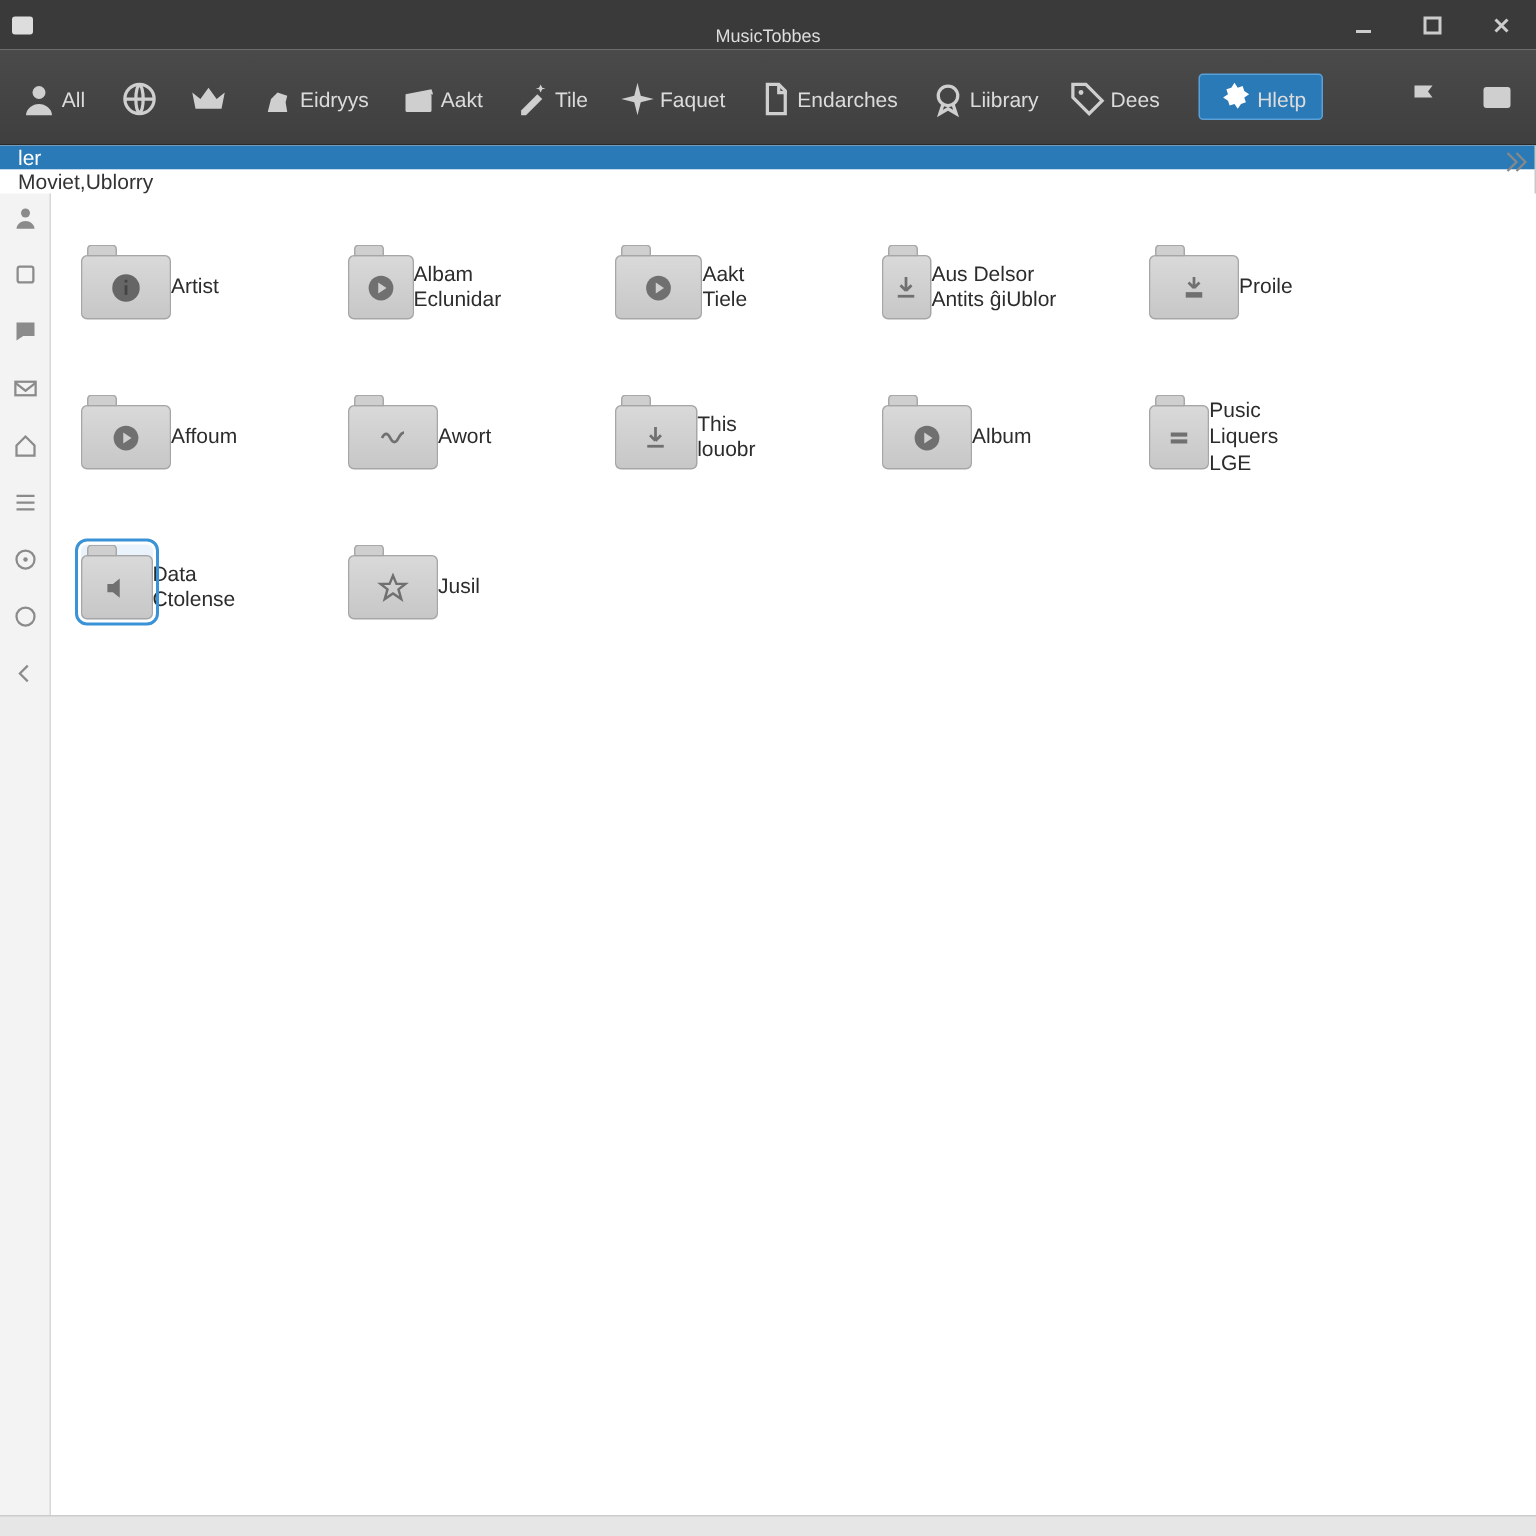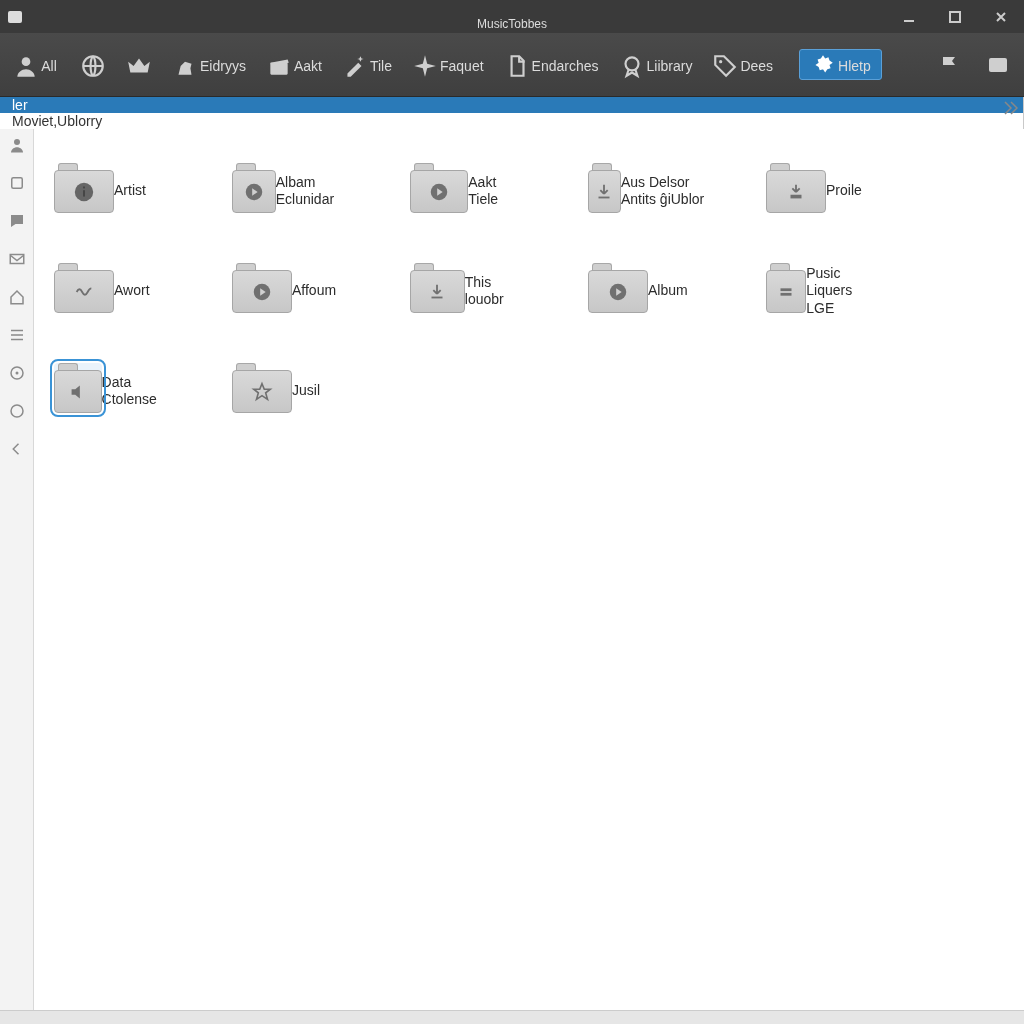--- a/index.html
+++ b/index.html
@@ -347,47 +347,47 @@
             </div>
     </div>
     <div class="label">Proile</div>
         </div>
         <div class="folder">
           <div class="icon-box">
       <div class="tab-flap"></div>
       <div class="body-box">
               <span class="glyph">
                 <svg class="ico" width="22" height="22" viewBox="0 0 24 24" fill="currentColor">
-                  <path d="M4 12c2-4 4-4 6 0s4 4 6 0 4-4 4-4" fill="none" stroke="#707070" stroke-width="2"></path>
-                </svg>
-              </span>
-            </div>
-    </div>
-    <div class="label">Awort</div>
-        </div>
-        <div class="folder">
-          <div class="icon-box">
-      <div class="tab-flap"></div>
-      <div class="body-box">
-              <span class="glyph">
-                <svg class="ico" width="22" height="22" viewBox="0 0 24 24" fill="currentColor">
                   <circle cx="12" cy="12" r="9" fill="#707070"></circle>
                   <path d="M10 8l6 4-6 4z" fill="#d0d0d0"></path>
                 </svg>
               </span>
             </div>
     </div>
     <div class="label">Affoum</div>
         </div>
         <div class="folder">
           <div class="icon-box">
       <div class="tab-flap"></div>
       <div class="body-box">
               <span class="glyph">
                 <svg class="ico" width="22" height="22" viewBox="0 0 24 24" fill="currentColor">
+                  <path d="M4 12c2-4 4-4 6 0s4 4 6 0 4-4 4-4" fill="none" stroke="#707070" stroke-width="2"></path>
+                </svg>
+              </span>
+            </div>
+    </div>
+    <div class="label">Awort</div>
+        </div>
+        <div class="folder">
+          <div class="icon-box">
+      <div class="tab-flap"></div>
+      <div class="body-box">
+              <span class="glyph">
+                <svg class="ico" width="22" height="22" viewBox="0 0 24 24" fill="currentColor">
                   <path d="M12 4v10m0 0l-4-4m4 4l4-4" stroke="#707070" stroke-width="2" fill="none"></path>
                   <rect x="6" y="17" width="12" height="2" fill="#707070"></rect>
                 </svg>
               </span>
             </div>
     </div>
     <div class="label">This louobr</div>
         </div>
         <div class="folder">
           <div class="icon-box">

